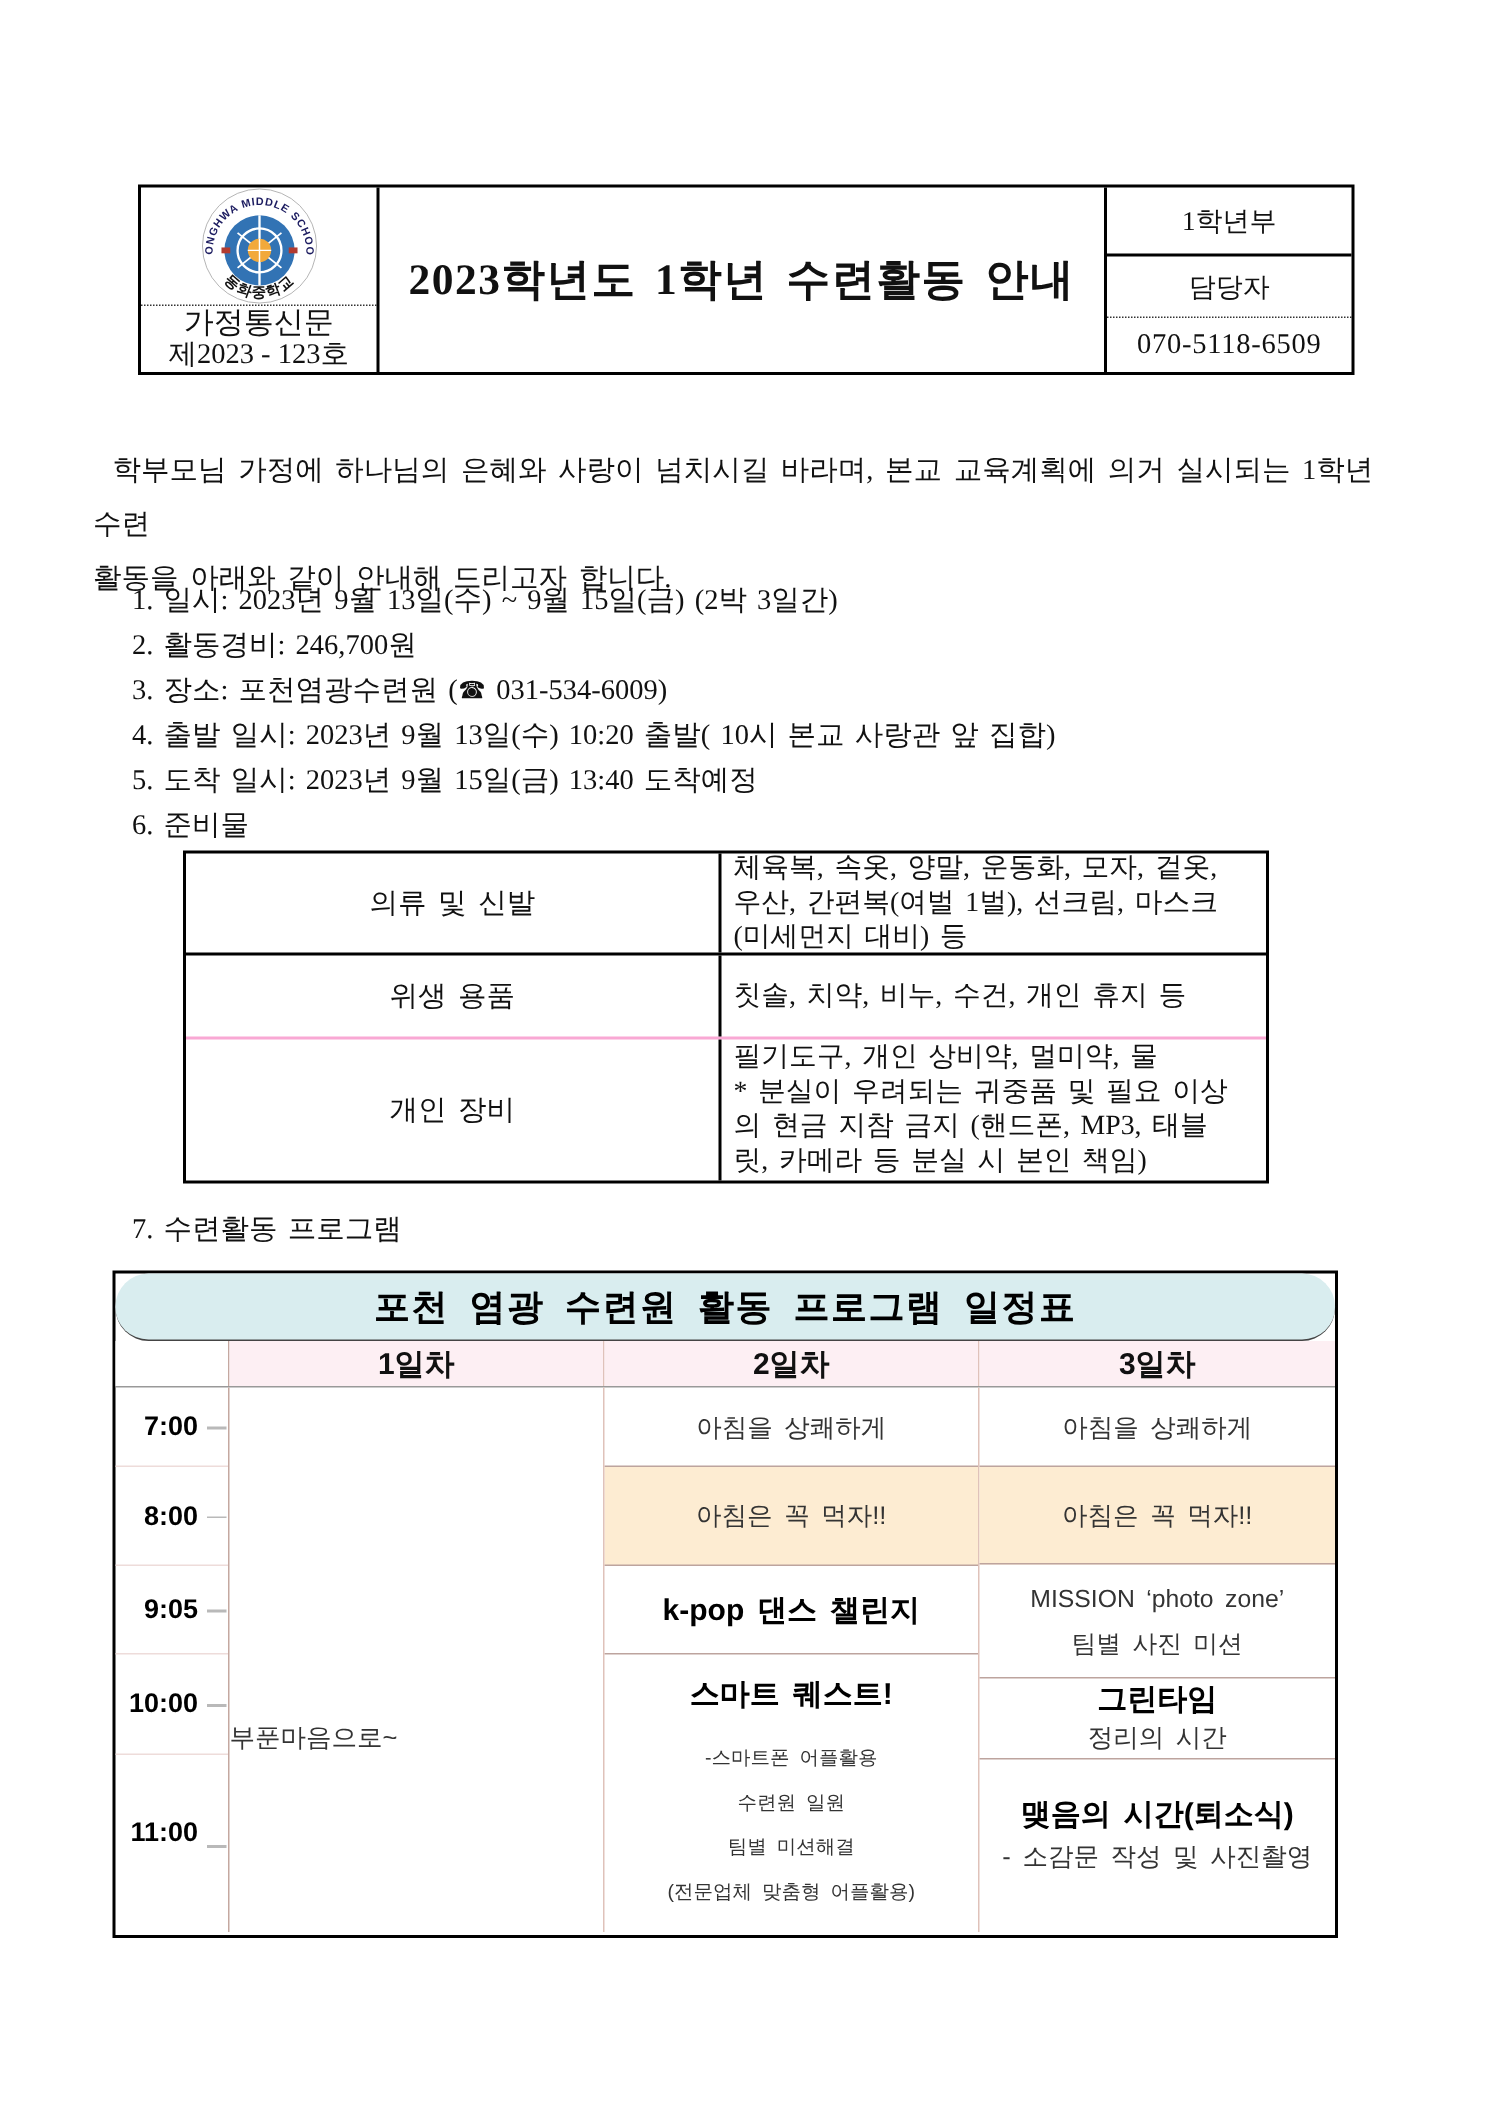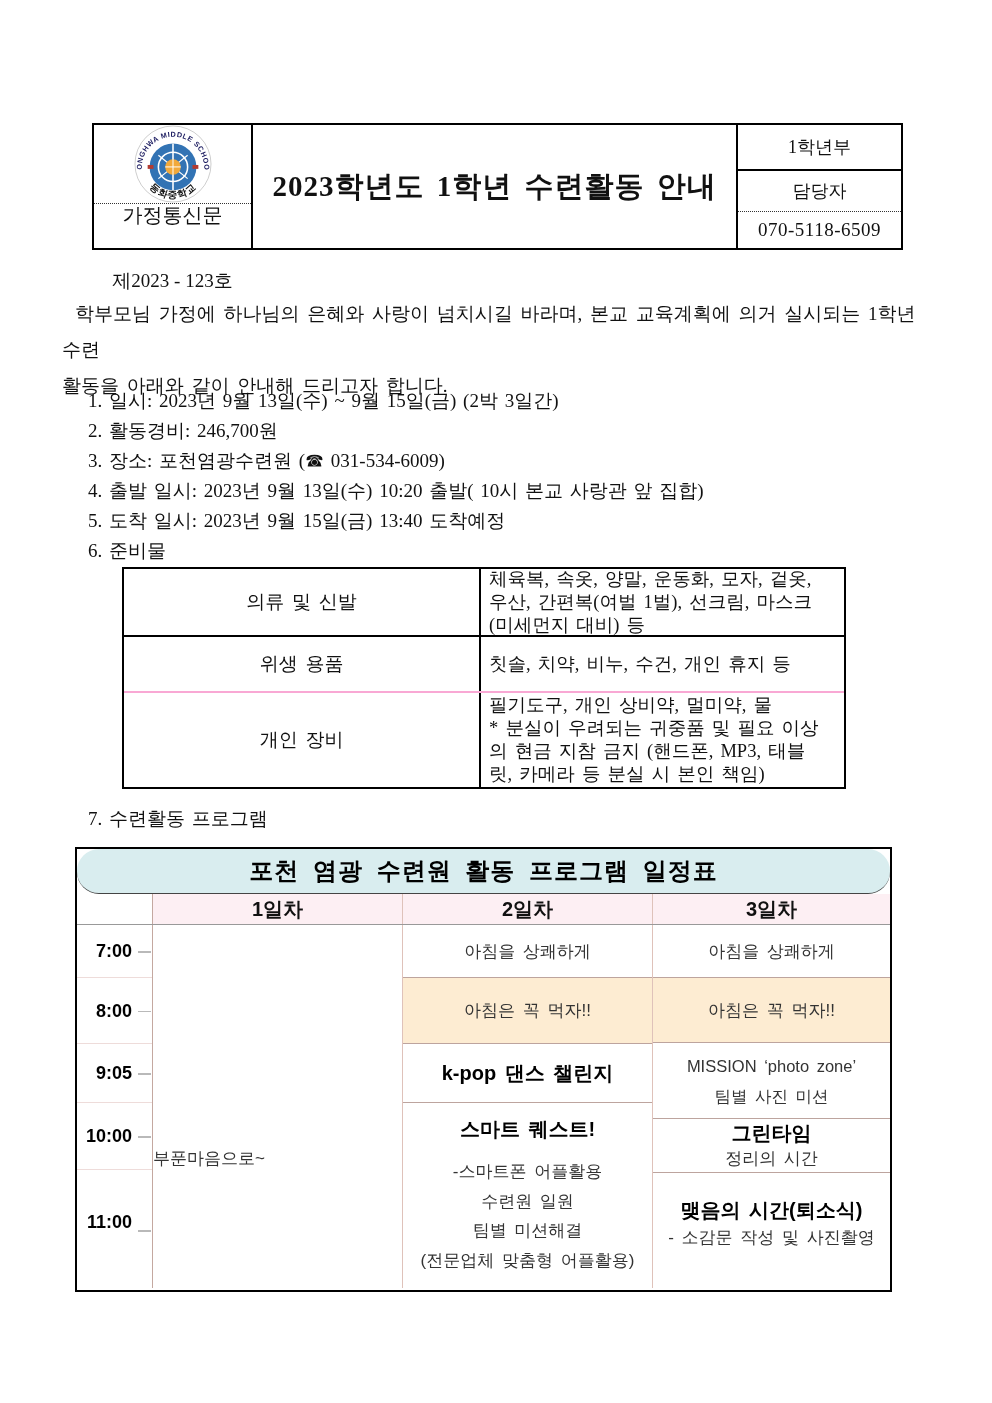--- a/index.html
+++ b/index.html
@@ -12,21 +12,21 @@
 
   
   .hdr{
     position:absolute; left:92px; top:123px; width:811px; height:127px;
     border:2px solid #000; box-sizing:border-box; display:flex;
   }
   .hdr-left{width:159px; border-right:2px solid #000; display:flex; flex-direction:column; box-sizing:border-box;}
   .logo-box{height:79px; border-bottom:1px dotted #333; display:flex; align-items:center; justify-content:center;}
   .hdr-left-text{flex:1; display:flex; flex-direction:column; align-items:center; justify-content:center; line-height:22px;}
   .doc-type{font-size:20px;}
-  .doc-number{font-size:19px;margin-top:44px;}
+  .doc-number{font-size:19px;}
   .hdr-center{flex:1; display:flex; align-items:center; justify-content:center;border-radius:32px;}
   .main-title{font-size:29px; font-weight:bold; letter-spacing:1px; word-spacing:4px;}
   .hdr-right{width:165px; border-left:2px solid #000; display:flex; flex-direction:column; box-sizing:border-box;}
   .hr-row{display:flex; align-items:center; justify-content:center; font-size:18px; box-sizing:border-box;}
   .hr1{height:46px; border-bottom:2px solid #000;}
   .hr2{height:41px; border-bottom:1px dotted #333;}
   .hr3{flex:1; font-size:19px; letter-spacing:.5px;}
 
   
   .greeting{
@@ -87,21 +87,21 @@
   .col-d1{width:250px; border-right:1.5px solid #dfc2ba; position:relative;}
   .col-d2{width:250px; border-right:1.5px solid #dfc2ba;}
   .col-d3{flex:1;}
   .day1-act{position:absolute; left:0; top:222px; width:100%; text-align:left; font-size:17px; color:#333; word-spacing:1px;}
   .cell{box-sizing:border-box; border-bottom:1px solid #bda49e; display:flex; flex-direction:column;
         align-items:center; justify-content:center; text-align:center; font-size:17px; color:#333; word-spacing:3px;}
   .cell:last-child{border-bottom:none;}
   .c53{height:53px;} .c66{height:66px;} .c65{height:65px;} .c59{height:59px;} .c76{height:76px;} .c54{height:54px;} .cgrow{flex:1;}
   .meal{background:var(--c-meal,#fdecd2);}
   .cell-title{font-weight:bold; font-size:20px; color:#000;}
-  .quest .lines{font-size:17px; line-height:29.5px; margin-top:14px;}
+  .quest .lines{font-size:13px; line-height:29.5px; margin-top:14px;}
   .mission{font-size:16.5px; line-height:30px;}
   .green .cell-title{line-height:26px;}
   .green div{line-height:26px;}
   .closing{padding-bottom:14px;}
   .closing .cell-title{line-height:28px;}
   .closing div{line-height:28px;}
 </style>
 </head>
 <body>
 

